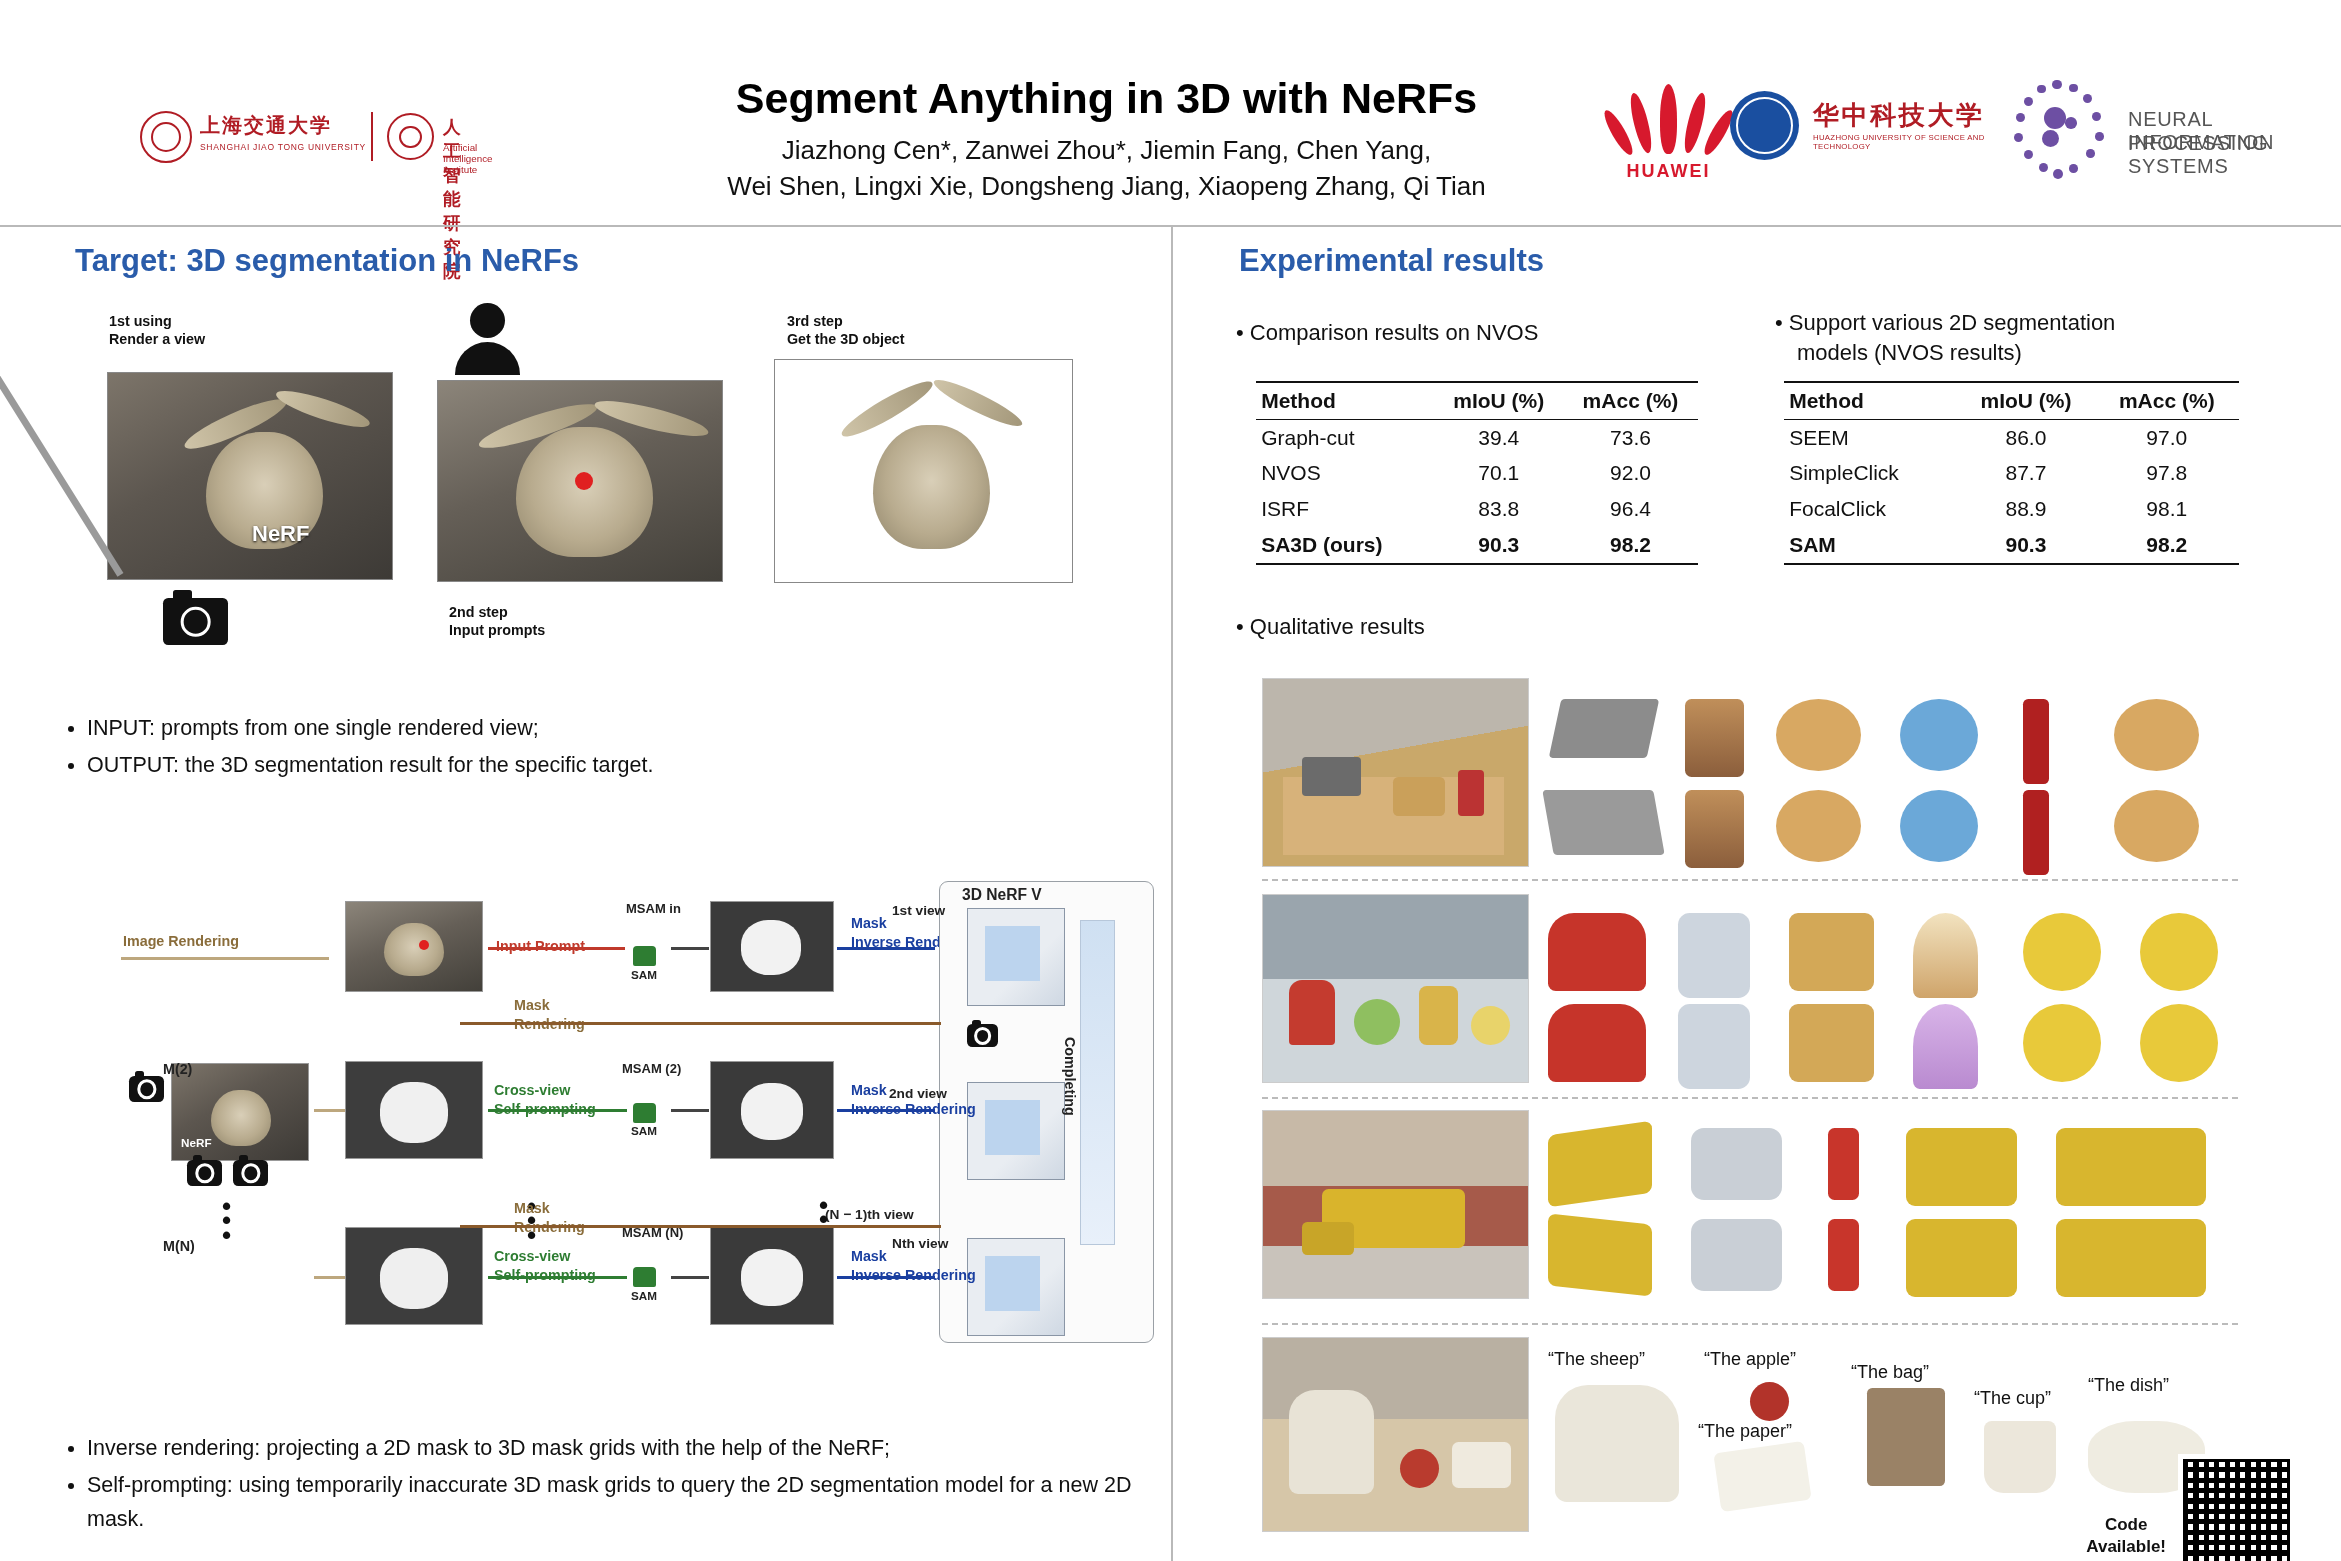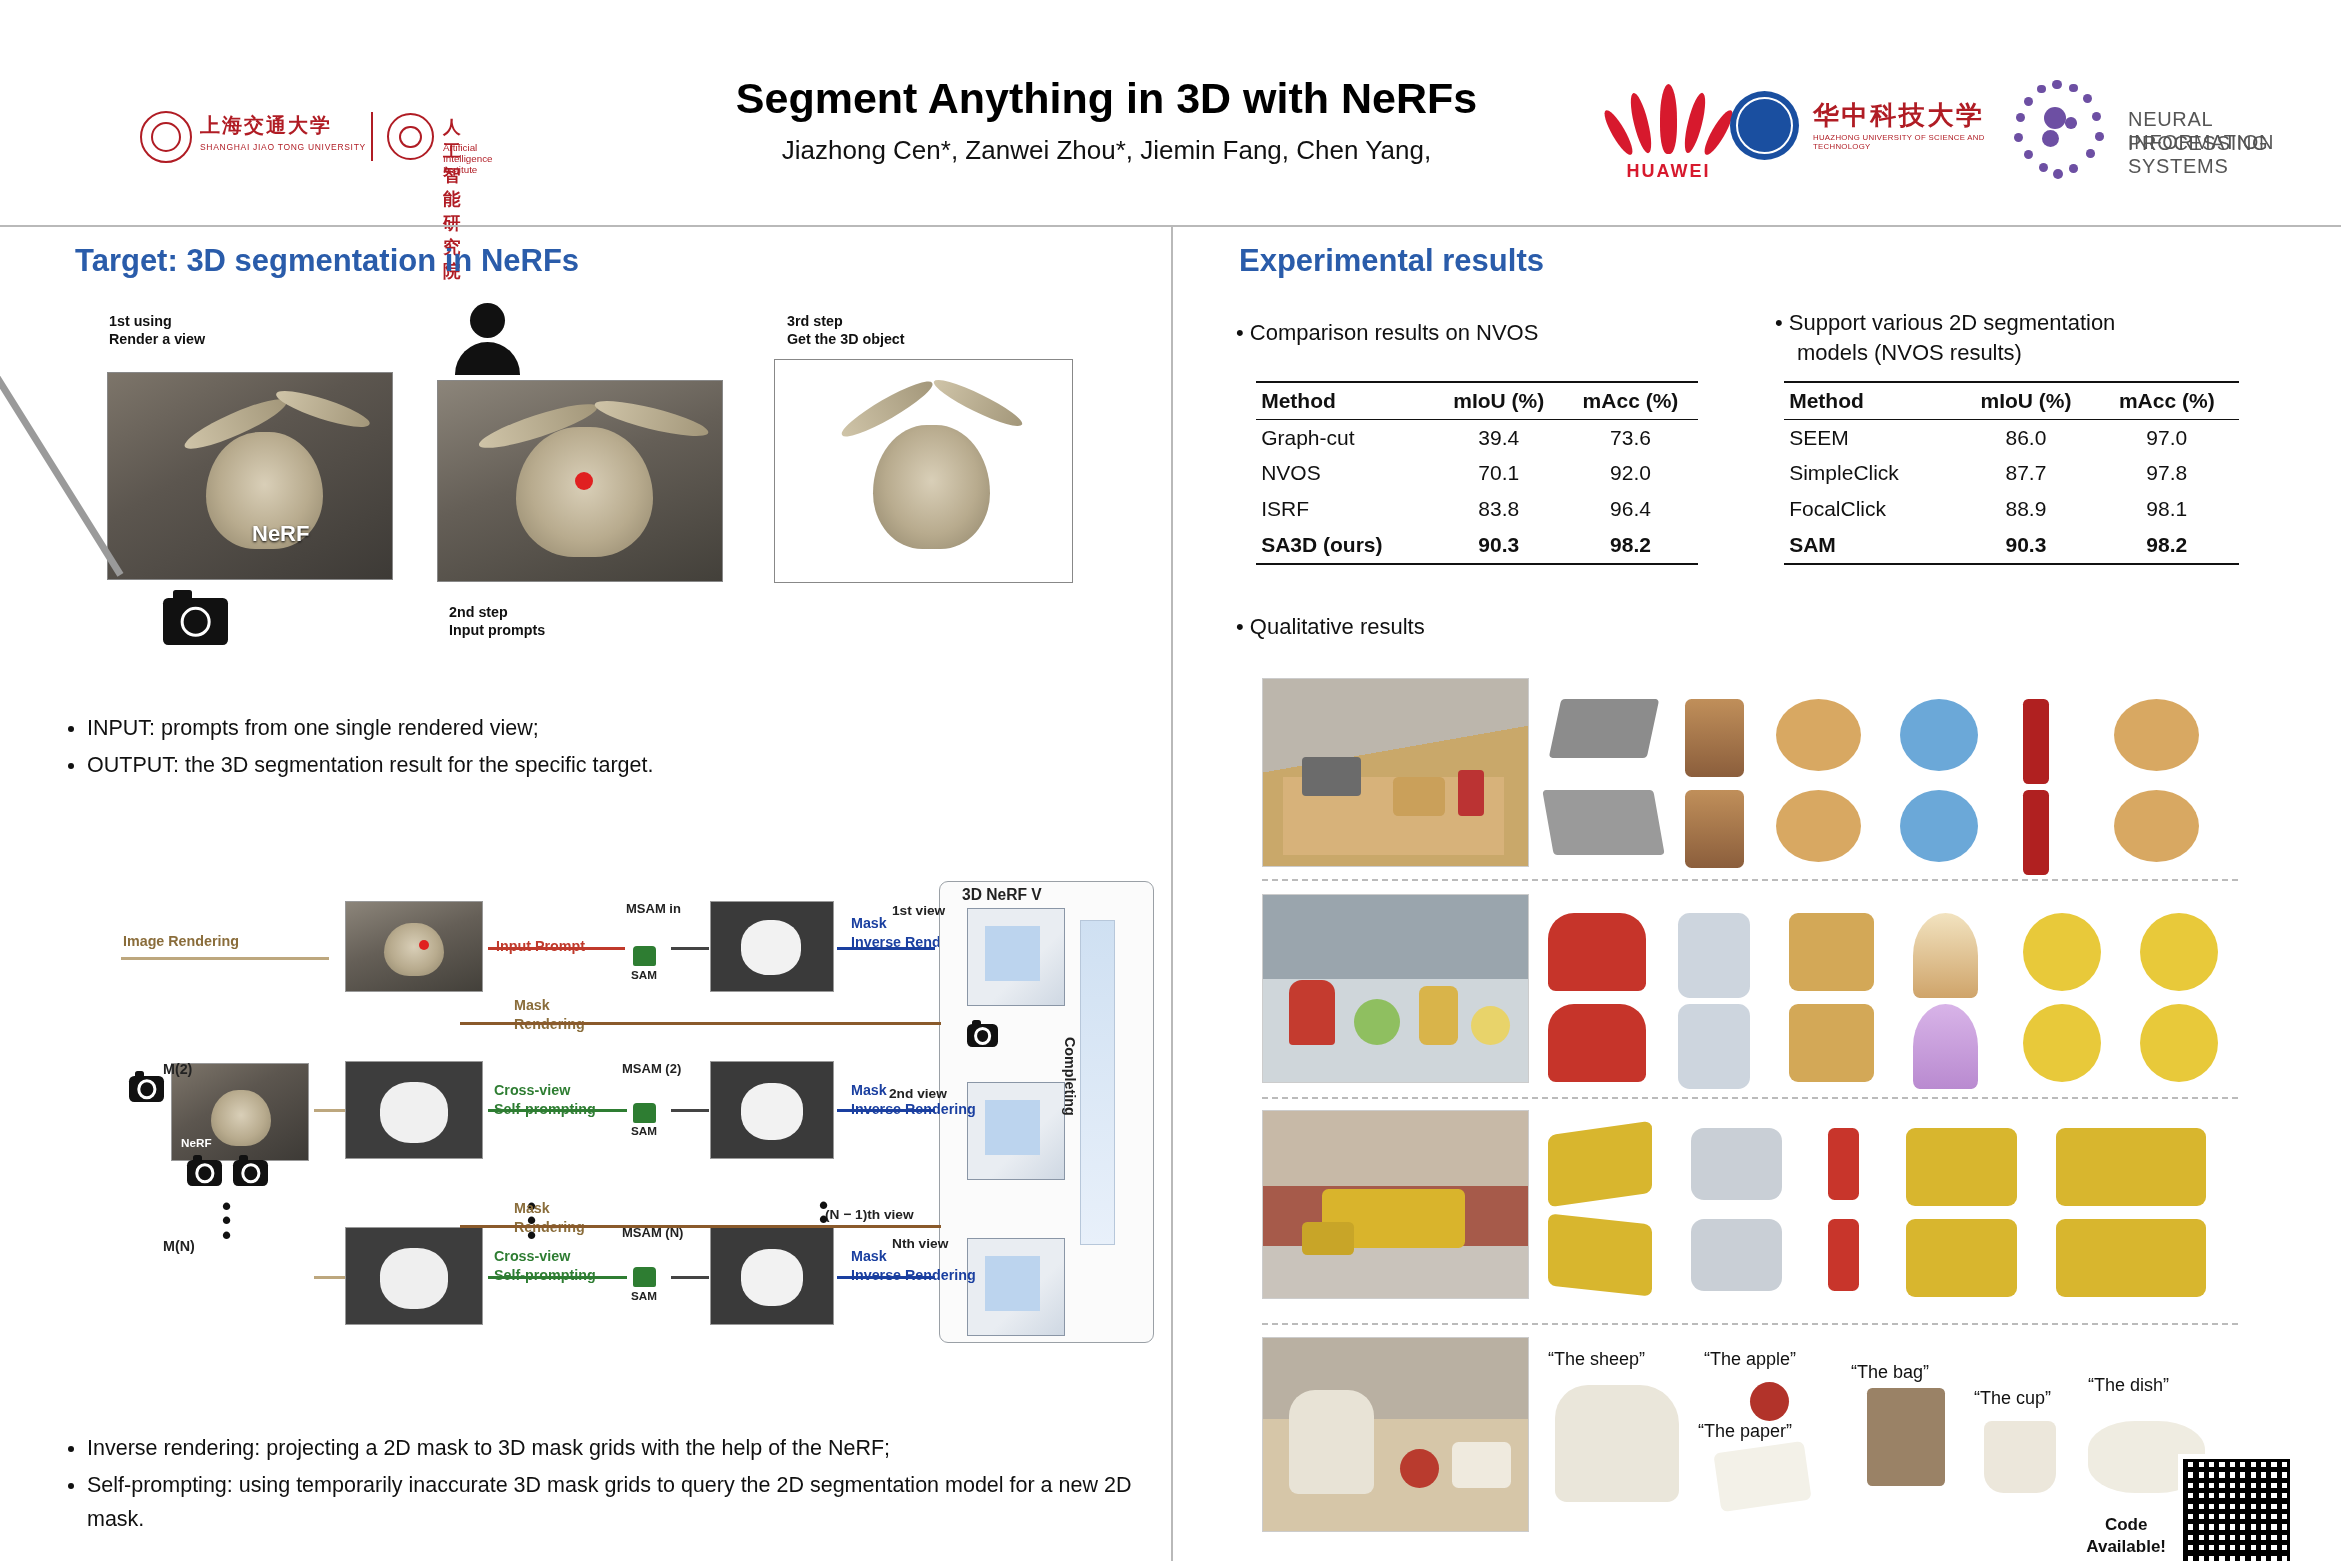--- a/index.html
+++ b/index.html
@@ -139,20 +139,21 @@
 </style>
 </head>
 <body>
 
 <div class="poster">
 
   <div class="header">
     <div class="header-title">Segment Anything in 3D with NeRFs</div>
     <div class="authors">
       <div>Jiazhong Cen*, Zanwei Zhou*, Jiemin Fang, Chen Yang,</div>
+      <div>Wei Shen, Lingxi Xie, Dongsheng Jiang, Xiaopeng Zhang, Qi Tian</div>
     </div>
 
     <div class="logo-sjtu">
       <div class="sjtu-seal"></div>
       <div class="sjtu-cn">上海交通大学</div>
       <div class="sjtu-en">SHANGHAI JIAO TONG UNIVERSITY</div>
       <div class="sep-bar"></div>
       <div class="ai-circle"></div>
       <div class="ai-cn">人工智能研究院</div>
       <div class="ai-en">Artificial Intelligence Institute</div>

